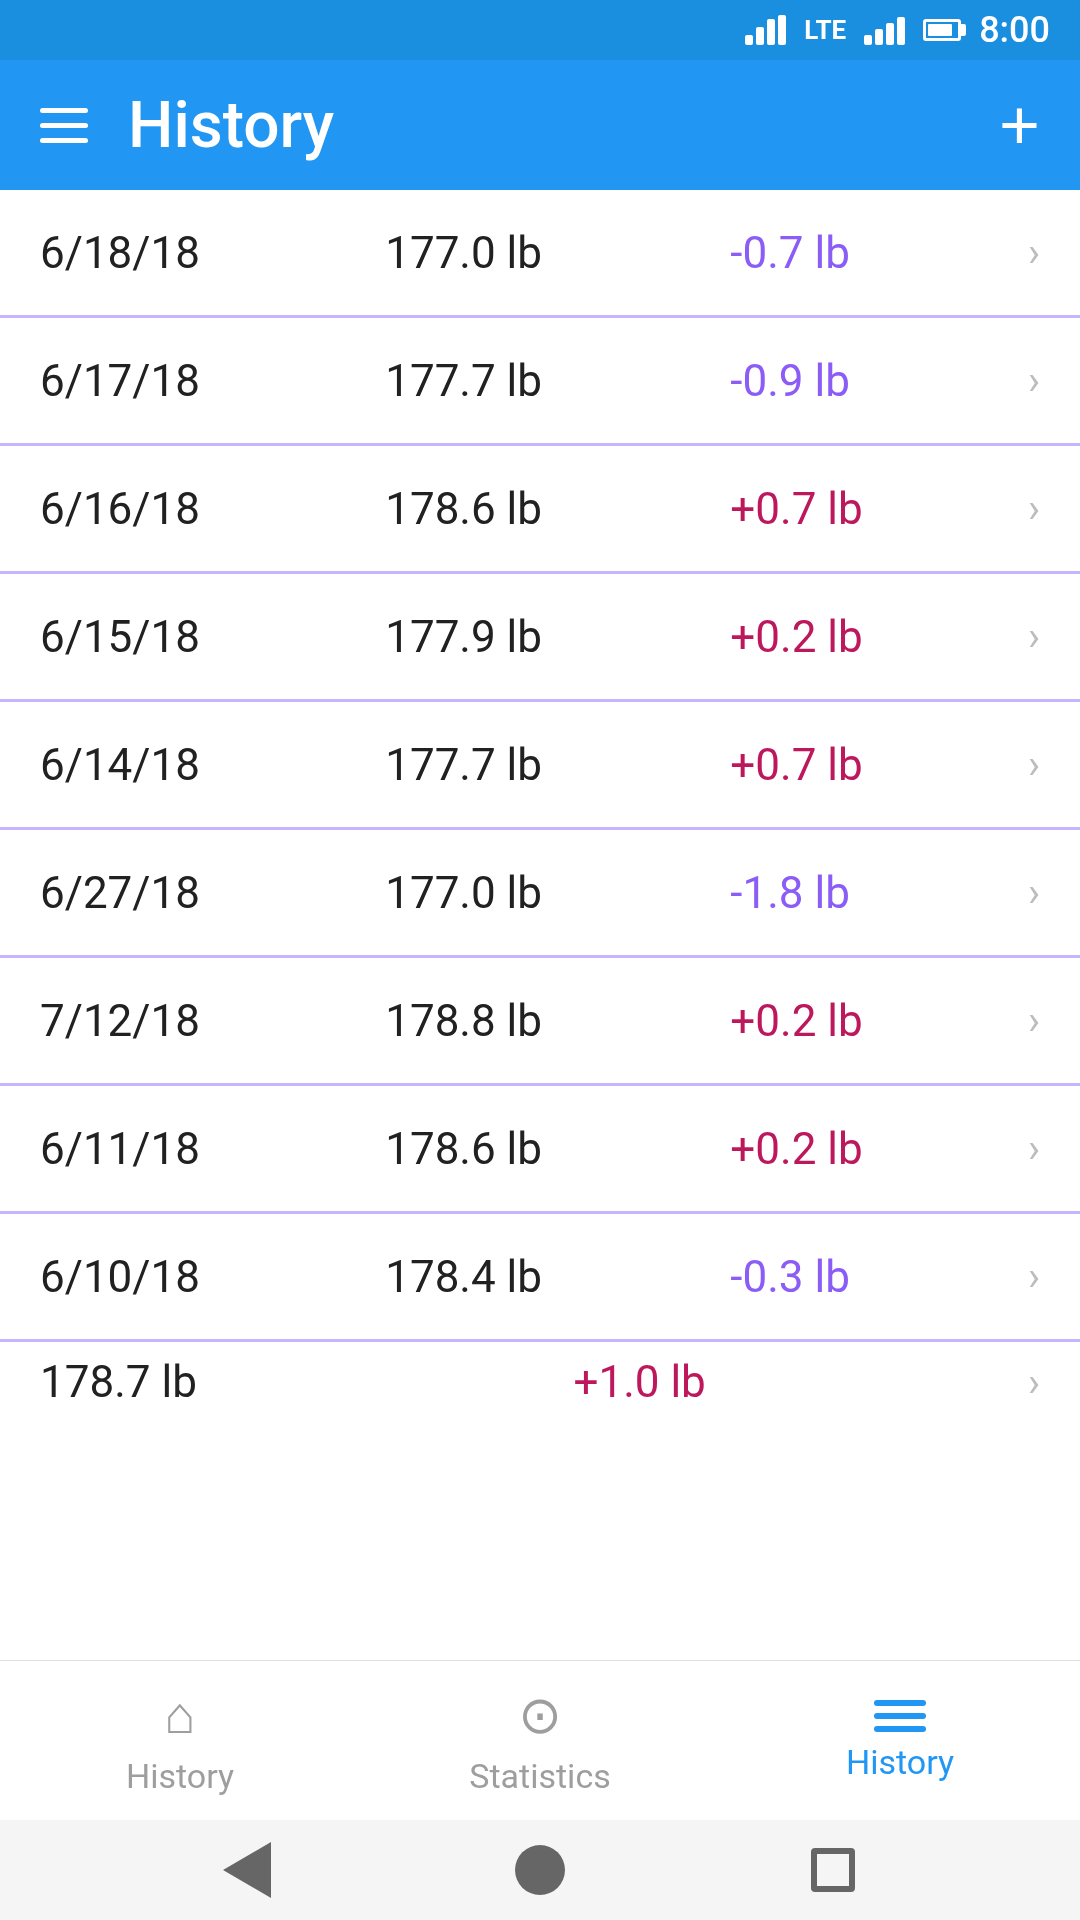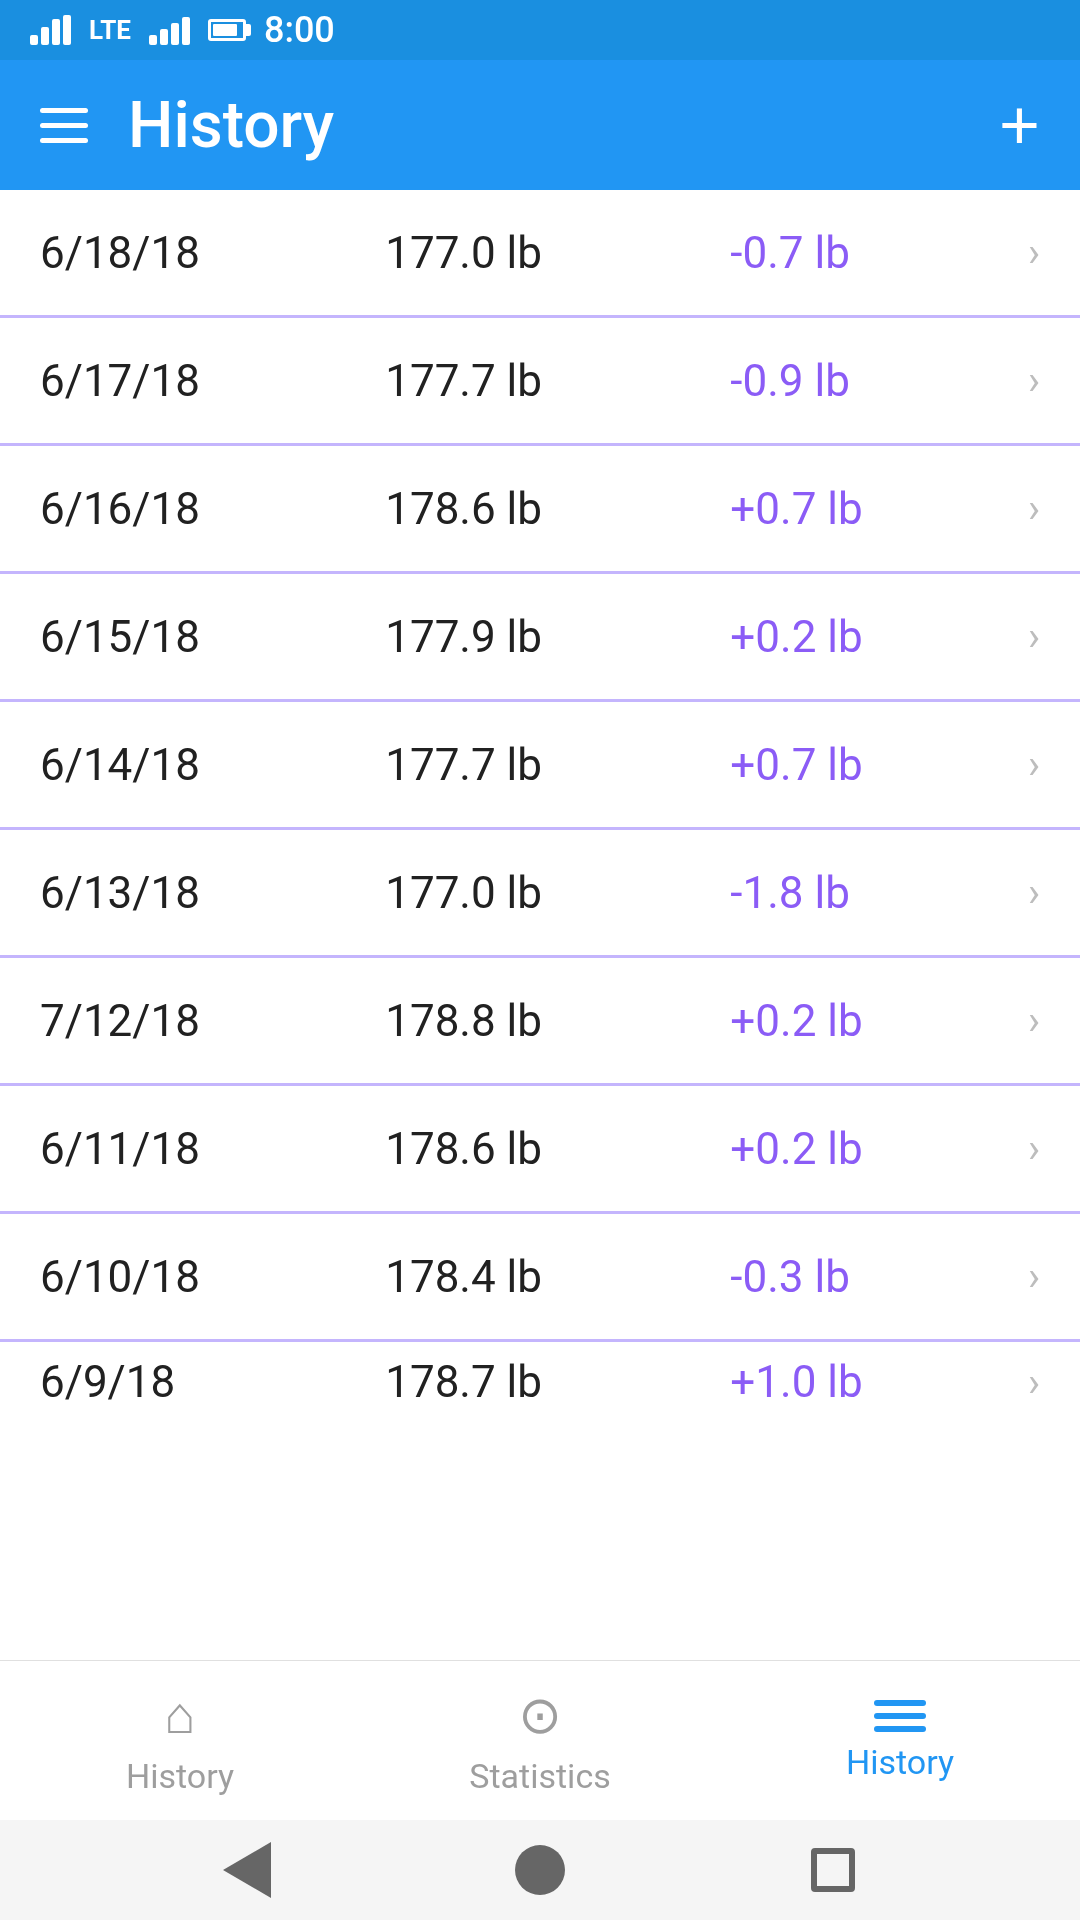--- a/index.html
+++ b/index.html
@@ -14,21 +14,21 @@
       flex-direction: column;
     }
 
     
     .status-bar {
       width: 100%;
       height: 60px;
       background: #1a8fe0;
       display: flex;
       align-items: center;
-      justify-content: flex-start;
+      justify-content: flex-end;
       padding: 0 30px;
       gap: 18px;
     }
     .status-bar-icons {
       display: flex;
       align-items: center;
       gap: 18px;
     }
     .status-time {
       color: white;
@@ -110,21 +110,21 @@
     }
     .item-change {
       font-size: 44px;
       font-weight: 400;
       flex: 1;
     }
     .item-change.negative {
       color: #8b5cf6;
     }
     .item-change.positive {
-      color: #8b5cf6;
+      color: #be185d;
     }
     .item-chevron {
       color: #bdbdbd;
       font-size: 40px;
       margin-left: 10px;
     }
 
     
     .list-item.partial {
       height: 80px;
@@ -352,21 +352,21 @@
     <span class="item-change positive">+0.2 lb</span>
     <span class="item-chevron">›</span>
   </div>
     <div class="list-item">
     <span class="item-date">6/14/18</span>
     <span class="item-weight">177.7 lb</span>
     <span class="item-change positive">+0.7 lb</span>
     <span class="item-chevron">›</span>
   </div>
     <div class="list-item">
-    <span class="item-date">6/13/18</span>
+    <span class="item-date">6/27/18</span>
     <span class="item-weight">177.0 lb</span>
     <span class="item-change negative">-1.8 lb</span>
     <span class="item-chevron">›</span>
   </div>
     <div class="list-item">
     <span class="item-date">7/12/18</span>
     <span class="item-weight">178.8 lb</span>
     <span class="item-change positive">+0.2 lb</span>
     <span class="item-chevron">›</span>
   </div>
@@ -376,21 +376,20 @@
     <span class="item-change positive">+0.2 lb</span>
     <span class="item-chevron">›</span>
   </div>
     <div class="list-item">
     <span class="item-date">6/10/18</span>
     <span class="item-weight">178.4 lb</span>
     <span class="item-change negative">-0.3 lb</span>
     <span class="item-chevron">›</span>
   </div>
     <div class="list-item partial">
-    <span class="item-date">6/9/18</span>
     <span class="item-weight">178.7 lb</span>
     <span class="item-change positive">+1.0 lb</span>
     <span class="item-chevron">›</span>
   </div>
   </div>
 
 <div class="bottom-nav">
   <div class="nav-item">
     <span class="house-icon">⌂</span>
     <span class="nav-label">History</span>

